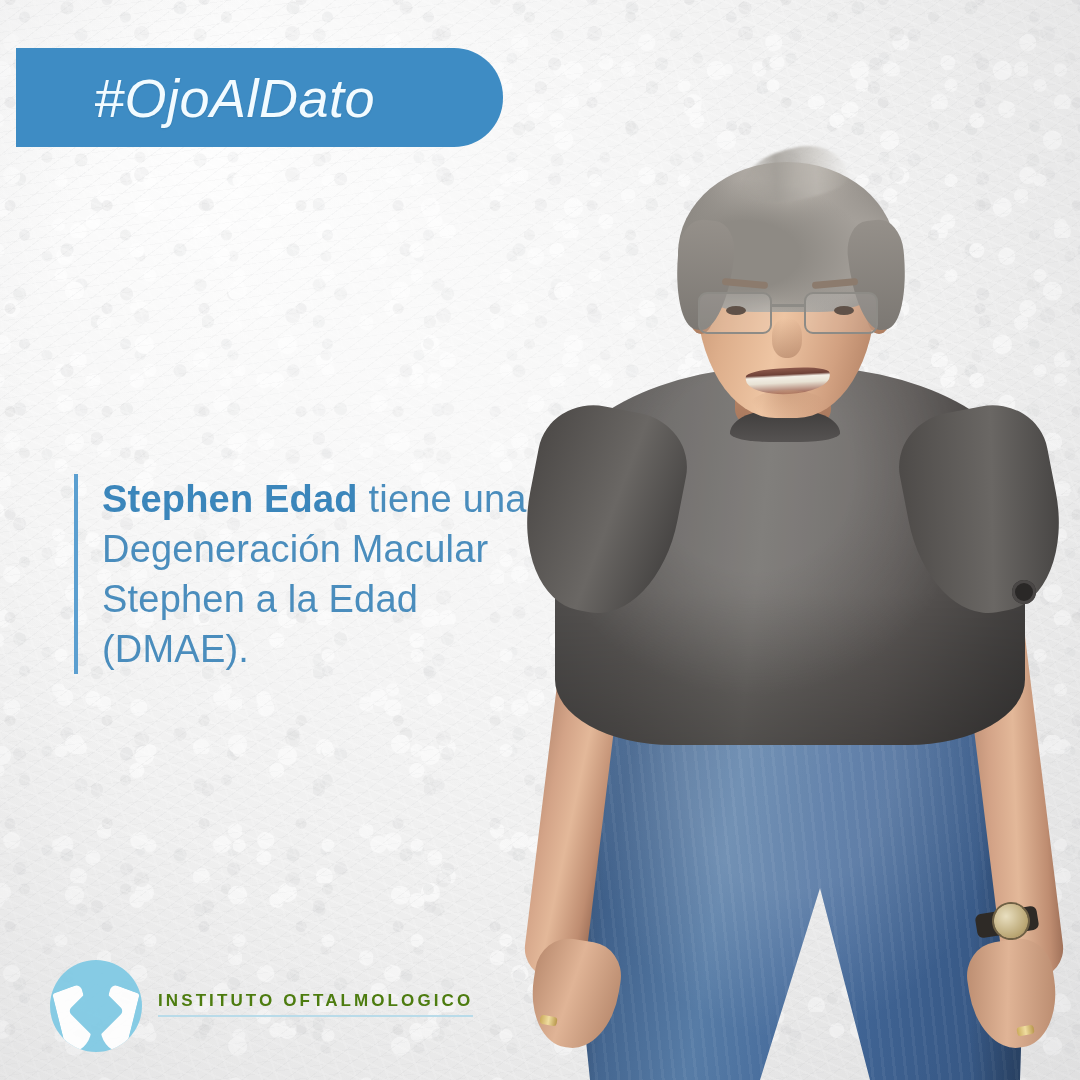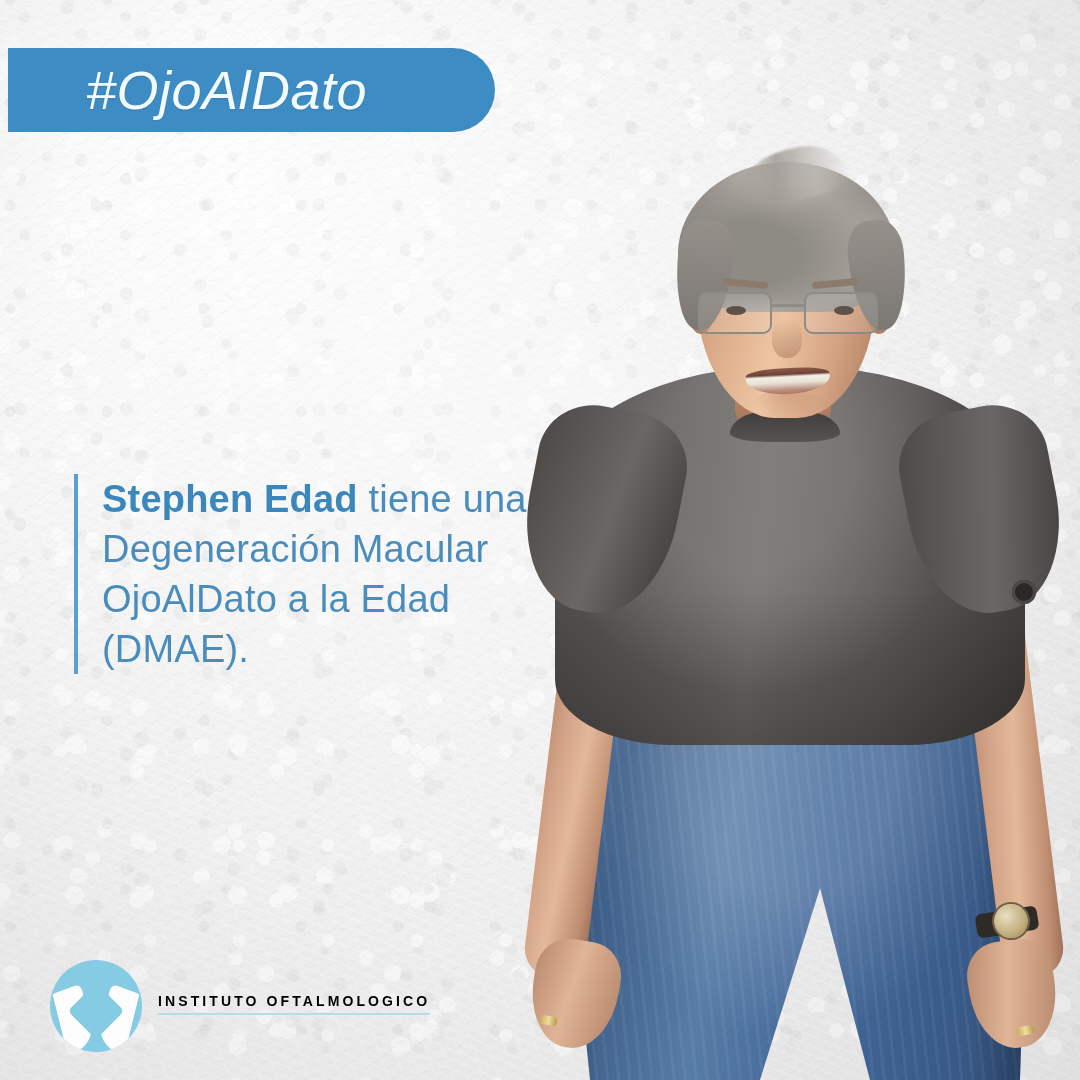--- a/index.html
+++ b/index.html
@@ -61,22 +61,22 @@
       repeating-linear-gradient(71deg,  rgba(255,255,255,.42) 0 2px, transparent 2px 15px),
       repeating-linear-gradient(-8deg,  rgba(184,186,188,.22) 0 1px, transparent 1px 11px);
   }
   .bg-vig{
     position:absolute; inset:0;
     background:radial-gradient(ellipse at 45% 40%, rgba(255,255,255,.35) 0%, rgba(255,255,255,0) 55%, rgba(205,205,207,.30) 100%);
   }
 
   
   .pill{
-    position:absolute; left:8px; top:48px;
-    width:487px; height:84px;
+    position:absolute; left:16px; top:48px;
+    width:487px; height:99px;
     background:#3e8cc4;
     border-radius:0 49px 49px 0;
     display:flex; align-items:center;
   }
   .pill-text{
     color:#f2fbff;
     font-size:54px;
     font-style:italic;
     font-weight:400;
     letter-spacing:.5px;
@@ -138,22 +138,22 @@
   }
   .logo-mark .notch{
     position:absolute; left:50%; top:34%;
     transform:translateX(-50%) rotate(45deg);
     width:40px; height:40px;
     background:#7ec9e4;
     border-radius:5px;
   }
   .logo-text{ display:flex; flex-direction:column; }
   .logo-top{
-    color:#000000;
-    font-size:14px;
+    color:#4d7c0f;
+    font-size:17px;
     font-weight:700;
     letter-spacing:3.1px;
     white-space:nowrap;
   }
   .logo-rule{
     height:2px;
     background:#b9dbe9;
     margin:4px 0 5px 0;
     width:100%;
   }
@@ -413,21 +413,21 @@
     <div class="sb nose"></div>
     <div class="sb mouth"></div>
     <div class="sb chin"></div>
   </div>
 
   <div class="pill">
     <span class="pill-text">#OjoAlDato</span>
   </div>
 
   <div class="headline">
-    <p><span class="hl-strong">Stephen Edad</span><span class="hl-rest"> tiene una Degeneración Macular OjoAlDato a la Edad (DMAE).</span></p>
+    <p><span class="hl-strong">Stephen Edad</span><span class="hl-rest"> tiene una Degeneración Macular Stephen a la Edad (DMAE).</span></p>
   </div>
 
   <div class="logo">
     <div class="logo-mark">
       <div class="hand left"></div>
       <div class="hand right"></div>
       <div class="notch"></div>
     </div>
     <div class="logo-text">
       <div class="logo-top">INSTITUTO OFTALMOLOGICO</div>

